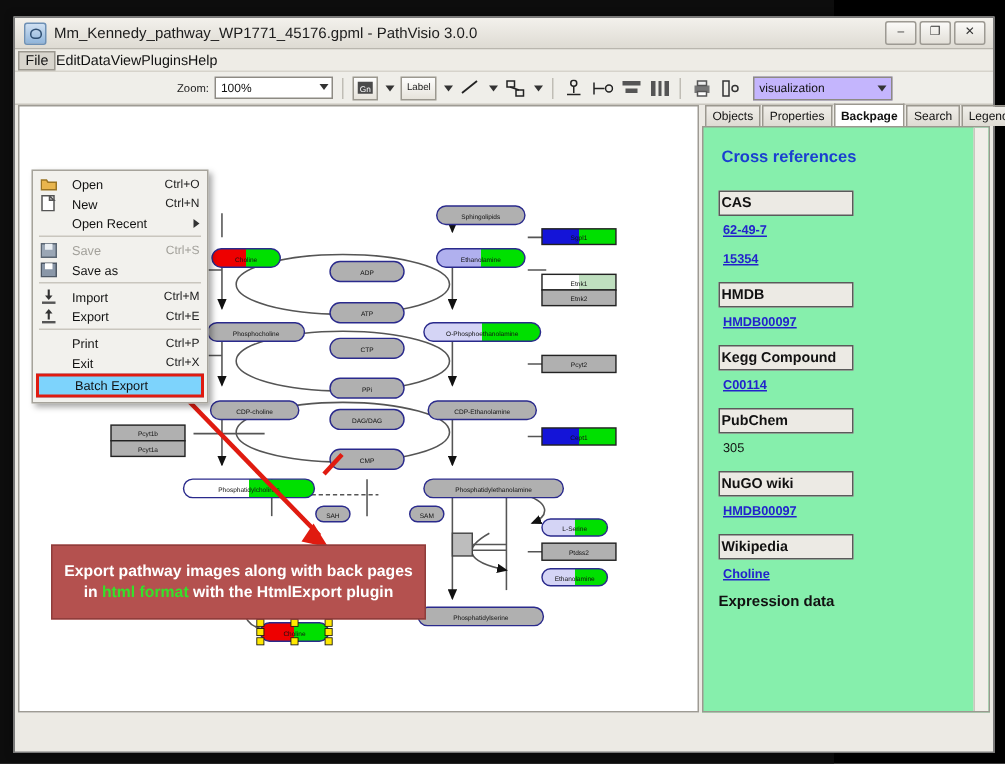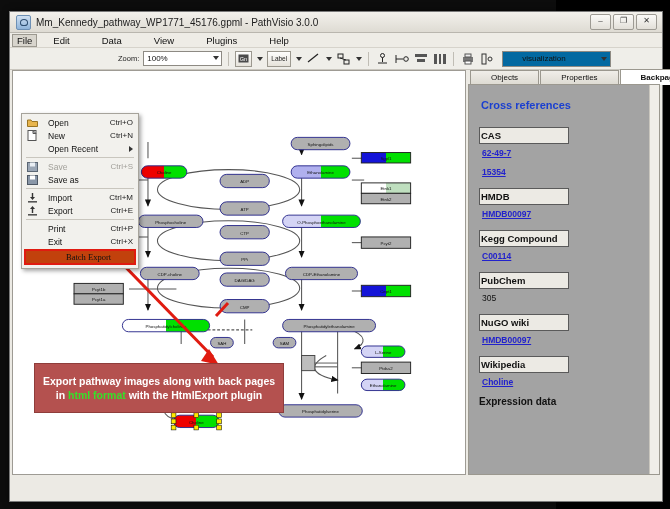--- a/index.html
+++ b/index.html
@@ -18,41 +18,41 @@
           border:1px solid #2f4f72;border-radius:50% 50% 40% 40%;}
   .tb-title{font-size:10px;color:#1c1c1c;white-space:nowrap;}
   .tb-btns{margin-left:auto;display:flex;gap:2px;padding-right:2px;}
   .tb-btn{width:19px;height:14px;border:1px solid #9d9a93;border-radius:2px;
           background:linear-gradient(#fbfaf8,#e2dfd8);font-size:8px;line-height:12px;
           text-align:center;color:#333;}
 
   
   .menubar{height:14px;background:#eeece6;display:flex;align-items:flex-end;
            padding:0 2px;border-bottom:1px solid #d6d3cb;font-size:9.5px;color:#111;}
-  .menubar span{padding:1px 16px;}
+  .menubar span{padding:1px 0;}
   .menubar span.active{background:#d8d5cd;border:1px solid #9b988f;padding:0 4px;}
 
   
   .toolbar{height:21px;background:#efeee9;border-bottom:1px solid #c9c6be;
            display:flex;align-items:center;padding:0 4px;gap:4px;position:relative;}
   .zoomlbl{font-size:7.5px;color:#222;}
   .zoomsel{width:74px;height:13px;background:#fff;border:1px solid #8d8a83;
            font-size:8px;color:#111;display:flex;align-items:center;padding-left:3px;position:relative;}
   .zoomsel .car{position:absolute;right:2px;top:4px;border-left:3px solid transparent;
            border-right:3px solid transparent;border-top:4px solid #333;}
   .tsep{width:1px;height:14px;background:#c0bdb5;margin:0 2px;}
   .tbtn{width:15px;height:14px;border:1px solid #9b988f;background:linear-gradient(#fdfdfc,#e6e3db);
         display:flex;align-items:center;justify-content:center;font-size:7px;color:#222;}
   .tbtn.plain{border:none;background:none;}
   .mini-car{border-left:3px solid transparent;border-right:3px solid transparent;
         border-top:4px solid #333;margin-left:1px;}
   .lbl-btn{height:14px;border:1px solid #9b988f;background:linear-gradient(#fdfdfc,#e6e3db);
         font-size:6.5px;padding:0 3px;display:flex;align-items:center;color:#222;}
-  .vis-sel{width:88px;height:14px;background:#0369a1;border:1px solid #8d8a83;font-size:8px;
-        color:#111;display:flex;align-items:center;padding-left:19px;position:relative;margin-left:4px;}
+  .vis-sel{width:88px;height:14px;background:#c4b5fd;border:1px solid #8d8a83;font-size:8px;
+        color:#111;display:flex;align-items:center;padding-left:3px;position:relative;margin-left:4px;}
   .vis-sel .car{position:absolute;right:3px;top:5px;border-left:3px solid transparent;
         border-right:3px solid transparent;border-top:4px solid #333;}
 
   
   .body{position:absolute;left:0;top:56px;right:0;bottom:24px;display:flex;}
   .canvaswrap{position:relative;width:452px;background:#fff;border:1px solid #9e9b94;
         margin:2px 0 2px 2px;overflow:hidden;}
   .canvas{position:absolute;left:0;top:0;width:100%;height:100%;}
 
   
@@ -60,36 +60,36 @@
         border:1px solid #a6a39b;box-shadow:2px 2px 4px rgba(0,0,0,.35);z-index:40;
         font-size:8.5px;color:#111;padding:2px 0;}
   .mi{height:13px;display:flex;align-items:center;position:relative;padding-left:26px;}
   .mi .sc{position:absolute;right:5px;font-size:8px;color:#222;}
   .mi.dis{color:#a2a09a;}
   .mi.dis .sc{color:#a2a09a;}
   .mi .gi{position:absolute;left:5px;width:11px;height:11px;}
   .mdiv{height:1px;background:#c9c6be;margin:2px 4px;}
   .mi.arrow:after{content:"";position:absolute;right:5px;top:4px;border-top:3px solid transparent;
         border-bottom:3px solid transparent;border-left:4px solid #333;}
-  .mi.hl{border:2px solid #e01b10;margin:1px 2px;padding-left:40px;height:12px;background:#c2410c;font-family:Liberation Serif, serif;}
+  .mi.hl{border:2px solid #e01b10;margin:1px 2px;padding-left:24px;height:12px;background:#7dd3fc;}
 
   
   .callout{position:absolute;left:21px;top:292px;width:250px;height:50px;background:#b4514f;
         border:1px solid #8f3d3b;color:#fff;font-weight:bold;font-size:10.5px;
         display:flex;align-items:center;justify-content:center;text-align:center;
         line-height:14px;z-index:30;padding:0 4px;box-sizing:border-box;}
   .callout .grn{color:#36e02a;}
 
   
   .rpanel{flex:1;margin:2px 2px 2px 2px;display:flex;flex-direction:column;min-width:0;}
   .tabs{display:flex;align-items:flex-end;height:14px;font-size:8px;padding-left:2px;}
   .tab{border:1px solid #9b988f;border-bottom:none;background:linear-gradient(#f0eee9,#dedbd3);
-       padding:1px 20px;margin-right:1px;color:#111;height:11px;line-height:11px;}
+       padding:1px 4px;margin-right:1px;color:#111;height:11px;line-height:11px;}
   .tab.sel{background:#fff;height:13px;line-height:13px;font-weight:bold;position:relative;top:1px;}
-  .bp{flex:1;background:#a3a3a3;border:1px solid #9b988f;overflow:hidden;position:relative;
+  .bp{flex:1;background:#86efac;border:1px solid #9b988f;overflow:hidden;position:relative;
       padding:10px 10px 0 10px;}
   .bp-title{color:#1a3fd0;font-weight:bold;font-size:11px;margin:4px 0 14px 2px;}
   .xref{margin-bottom:9px;}
   .xref-h{display:inline-block;min-width:86px;background:#eceae4;border:1px solid #5a5a5a;
       font-weight:bold;font-size:9.5px;color:#111;padding:2px 1px;}
   .xref-v{margin:4px 0 0 3px;font-size:8.5px;color:#2222cc;text-decoration:underline;font-weight:bold;}
   .xref-v.plain{color:#111;text-decoration:none;font-weight:normal;}
   .expr{font-weight:bold;font-size:10px;color:#111;margin-top:4px;}
   .vscroll{position:absolute;right:0;top:0;width:9px;height:100%;background:#f0eee9;
       border-left:1px solid #c9c6be;}

